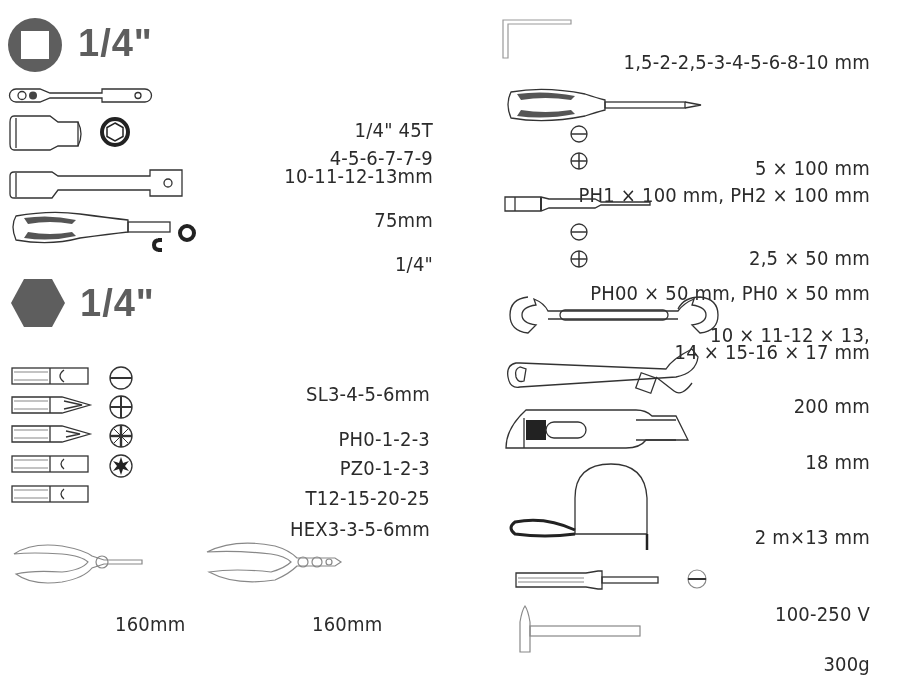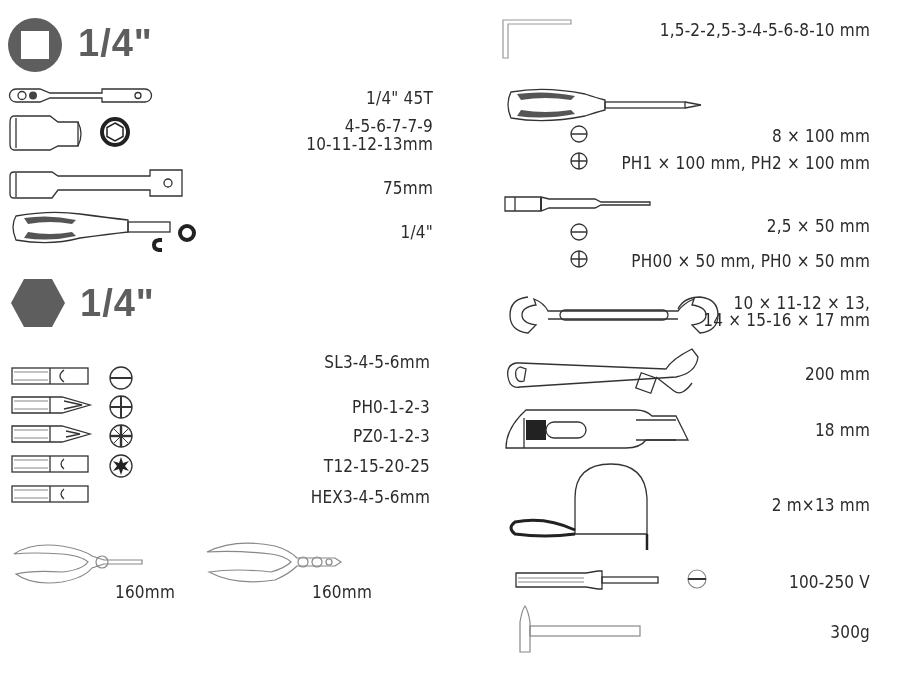--- a/index.html
+++ b/index.html
@@ -1,18 +1,18 @@
 <!DOCTYPE html>
 <html><head>
 <meta charset="utf-8">
 <style>
   html, body { margin:0; padding:0; background:#ffffff; }
   body { width:900px; height:675px; position:relative; overflow:hidden;
          font-family:"DejaVu Sans Condensed","DejaVu Sans", sans-serif; color:#2a2a2a; }
-  .txt { position:absolute; font-size:17px; line-height:20px; white-space:nowrap; color:#2b2b2b; letter-spacing:0.2px; }
+  .txt { position:absolute; font-size:20px; line-height:20px; white-space:nowrap; color:#2b2b2b; letter-spacing:0.2px;margin-top:32px; }
   .r { text-align:right; }
   .big { position:absolute; font-family:"Liberation Sans", sans-serif; font-weight:bold; font-size:38px; color:#5e5e5e; letter-spacing:1px; }
   svg { position:absolute; overflow:visible; }
   .ln { fill:none; stroke:#333; stroke-width:1.3; }
   .lt { fill:none; stroke:#888; stroke-width:1.2; }
 </style>
 </head>
 <body>
 
 <svg style="left:8px;top:18px" width="56" height="56">
@@ -121,21 +121,21 @@
 </svg>
 <div class="txt r" style="right:470px;top:456px">T12-15-20-25</div>
 
 <svg style="left:12px;top:485px" width="80" height="18">
   <rect class="ln" x="0" y="1" width="76" height="16"></rect>
     <line class="ln" x1="38" y1="1" x2="38" y2="17"></line>
   <line class="lt" x1="2" y1="5" x2="36" y2="5"></line>
     <line class="lt" x1="2" y1="13" x2="36" y2="13"></line>
     <path class="ln" d="M52 4 Q46 9 52 14"></path>
 </svg>
-<div class="txt r" style="right:470px;top:487px">HEX3-4-5-6mm</div>
+<div class="txt r" style="right:470px;top:487px">HEX3-3-5-6mm</div>
 
 <svg style="left:12px;top:540px" width="135" height="50">
   <path class="lt" d="M2 14 Q20 2 50 6 Q72 10 80 16 L92 20 H130 V24 H92 L80 28 Q72 38 50 42 Q20 46 4 34 Q20 30 50 32 Q70 30 76 22 Q70 16 50 14 Q20 12 2 14 Z"></path>
   <circle class="lt" cx="90" cy="22" r="6"></circle>
 </svg>
 <div class="txt" style="left:115px;top:582px">160mm</div>
 
 <svg style="left:205px;top:538px" width="140" height="50">
   <path class="lt" d="M2 14 Q30 0 70 8 Q84 12 92 20 L130 20 L136 24 L130 28 L92 28 Q84 36 70 42 Q30 48 4 34 Q30 30 66 34 Q80 30 86 24 Q80 18 66 16 Q30 12 2 14 Z"></path>
   <circle class="lt" cx="98" cy="24" r="5"></circle>
@@ -153,21 +153,21 @@
   <path d="M6 6 Q0 18 6 32 Q40 38 80 30 Q92 26 100 24 V14 Q92 12 80 8 Q40 0 6 6 Z" fill="#fff" stroke="#333" stroke-width="1.3"></path>
   <path d="M12 8 Q40 4 70 10 L66 14 Q40 10 16 14 Z" fill="#555"></path>
   <path d="M12 30 Q40 34 70 28 L66 24 Q40 28 16 24 Z" fill="#555"></path>
   <rect class="ln" x="100" y="16" width="80" height="6"></rect>
     <path class="ln" d="M180 16 L196 19 L180 22"></path>
 </svg>
 <svg style="left:569px;top:124px" width="20" height="20">
   <circle class="ln" cx="10" cy="10" r="8"></circle>
     <line x1="2" y1="10" x2="18" y2="10" stroke="#333" stroke-width="1.5"></line>
 </svg>
-<div class="txt r" style="right:30px;top:126px">8 × 100 mm</div>
+<div class="txt r" style="right:30px;top:126px">5 × 100 mm</div>
 <svg style="left:569px;top:151px" width="20" height="20">
   <circle class="ln" cx="10" cy="10" r="8"></circle>
     <line x1="2" y1="10" x2="18" y2="10" stroke="#333" stroke-width="1.5"></line>
     <line x1="10" y1="2" x2="10" y2="18" stroke="#333" stroke-width="1.5"></line>
 </svg>
 <div class="txt r" style="right:30px;top:153px">PH1 × 100 mm, PH2 × 100 mm</div>
 
 <svg style="left:505px;top:196px" width="150" height="16">
   <path class="ln" d="M0 1 H36 L44 3 H90 L96 6 H145 V9 H96 L90 12 H44 L36 15 H0 Z"></path>
   <line class="ln" x1="10" y1="1" x2="10" y2="15"></line>

